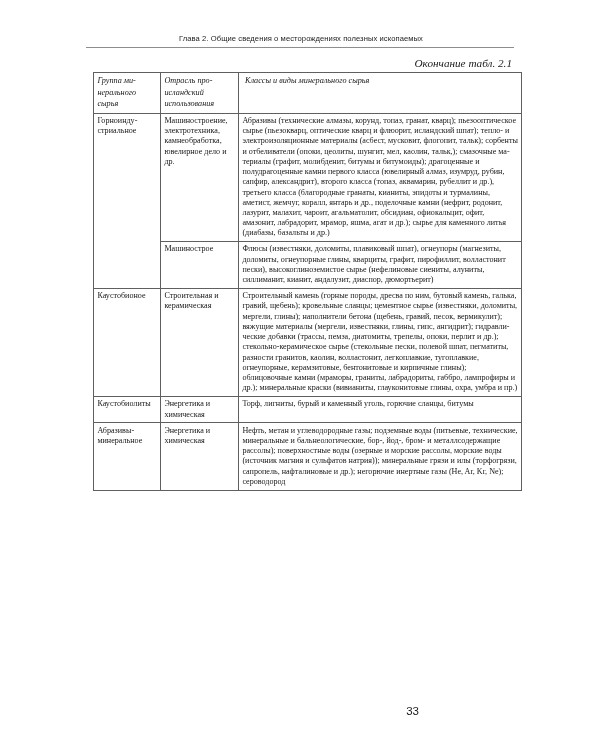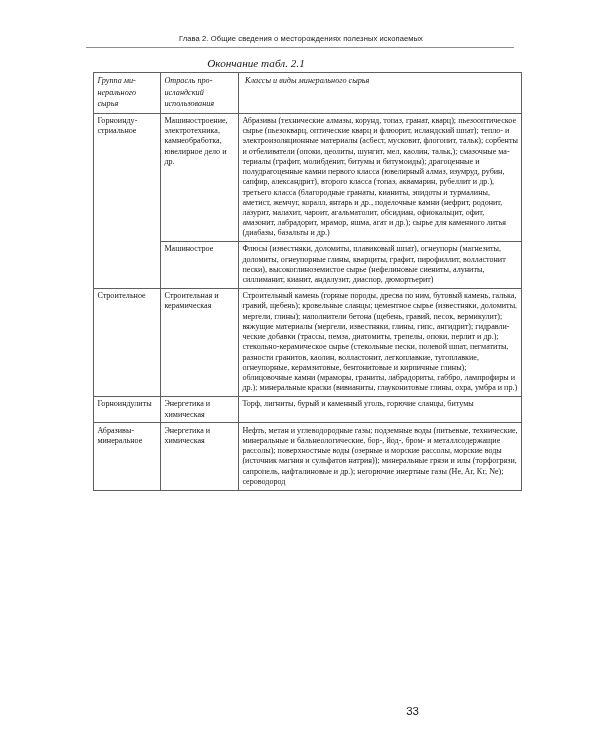--- a/index.html
+++ b/index.html
@@ -39,21 +39,21 @@
     height: 1px;
     background: #8d8d8d;
   }
 
   
   .table-caption {
     position: absolute;
     left: 0;
     top: 57px;
     width: 600px;
-    text-align: center;
+    text-align: right;
     padding-right: 88px;
     box-sizing: border-box;
     font-style: italic;
     font-size: 11.2px;
     color: #1a1a1a;
     white-space: nowrap;
   }
 
   
   .table-wrap {
@@ -145,26 +145,26 @@
       <tr>
         <td class="cell-text" rowspan="2">Горноинду­стриальное</td>
         <td class="cell-text">Машинострое­ние, электротех­ника, камне­обработка, ювелирное дело и др.</td>
         <td class="cell-text classes">Абразивы (технические алмазы, корунд, топаз, гранат, кварц); пьезооптическое сырье (пьезокварц, опти­ческие кварц и флюорит, исландский шпат); тепло- и электроизоляционные материалы (асбест, мусковит, флогопит, тальк); сорбенты и отбеливатели (опоки, цеолиты, шунгит, мел, каолин, тальк,); смазочные ма­териалы (графит, молибденит, битумы и битумоиды); драгоценные и полудрагоценные камни первого класса (ювелирный алмаз, изумруд, рубин, сапфир, алексан­дрит), второго класса (топаз, аквамарин, рубеллит и др.), третьего класса (благородные гранаты, кианиты, эпидоты и турмалины, аметист, жемчуг, коралл, янтарь и др., поделочные камни (нефрит, родонит, лазурит, малахит, чароит, агальматолит, обсидиан, офиокальцит, офит, амазонит, лабрадорит, мрамор, яшма, агат и др.); сырье для каменного литья (диабазы, базальты и др.)</td>
       </tr>
       <tr>
         <td class="cell-text">Машинострое</td>
         <td class="cell-text classes">Флюсы (известняки, доломиты, плавиковый шпат), ог­неупоры (магнезиты, доломиты, огнеупорные глины, кварциты, графит, пирофиллит, волластонит пески), высокоглиноземистое сырье (нефелиновые сиениты, алуниты, силлиманит, кианит, андалузит, диаспор, дюмортьерит)</td>
       </tr>
       <tr>
-        <td class="cell-text">Строитель­ное</td>
+        <td class="cell-text">Каустобио­ное</td>
         <td class="cell-text">Строительная и керамическая</td>
         <td class="cell-text classes">Строительный камень (горные породы, дресва по ним, бутовый камень, галька, гравий, щебень); кровельные сланцы; цементное сырье (известняки, доломиты, мергели, глины); наполнители бетона (щебень, гра­вий, песок, вермикулит); вяжущие материалы (мер­гели, известняки, глины, гипс, ангидрит); гидравли­ческие добавки (трассы, пемза, диатомиты, трепелы, опоки, перлит и др.); стекольно-керамическое сырье (стекольные пески, полевой шпат, пегматиты, раз­ности гранитов, каолин, волластонит, легкоплавкие, тугоплавкие, огнеупорные, керамзитовые, бентони­товые и кирпичные глины); облицовочные камни (мраморы, граниты, лабрадориты, габбро, лампрофи­ры и др.); минеральные краски (вивианиты, глаукони­товые глины, охра, умбра и пр.)</td>
       </tr>
       <tr>
-        <td class="cell-text">Горноинду­литы</td>
+        <td class="cell-text">Каустобио­литы</td>
         <td class="cell-text">Энергетика и химическая</td>
         <td class="cell-text classes">Торф, лигниты, бурый и каменный уголь, горючие сланцы, битумы</td>
       </tr>
       <tr>
         <td class="cell-text">Абразивы­минераль­ное</td>
         <td class="cell-text">Энергетика и химическая</td>
         <td class="cell-text classes">Нефть, метан и углеводородные газы; подземные воды (питьевые, технические, минеральные и баль­неологические, бор-, йод-, бром- и металлсодержащие рассолы); поверхностные воды (озерные и морские рассолы, морские воды (источник магния и сульфа­тов натрия)); минеральные грязи и илы (торфогрязи, сапропель, нафталиновые и др.); негорючие инертные газы (He, Ar, Kr, Ne); сероводород</td>
       </tr>
     </tbody>
   </table>

